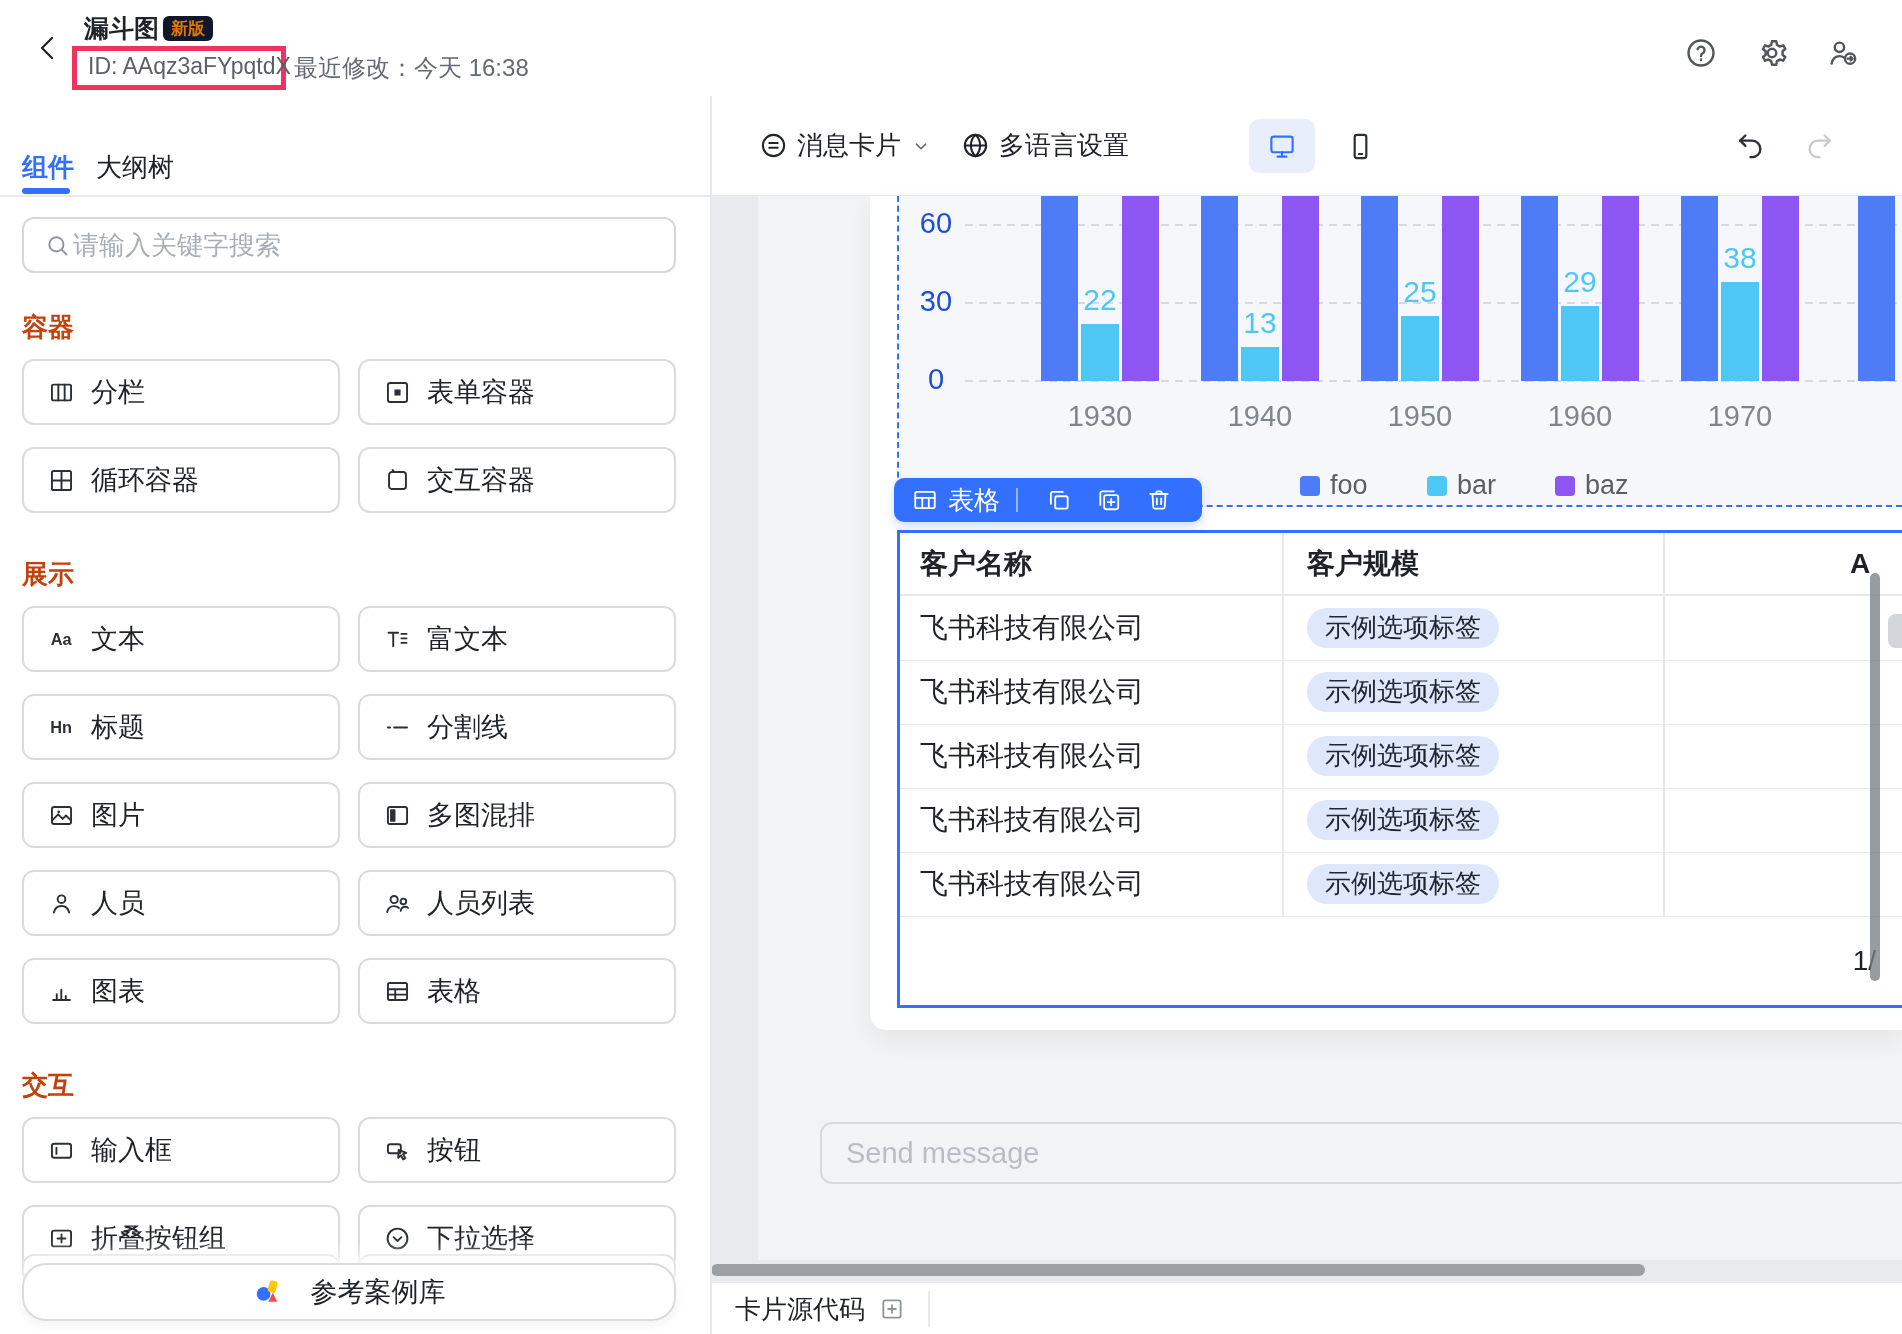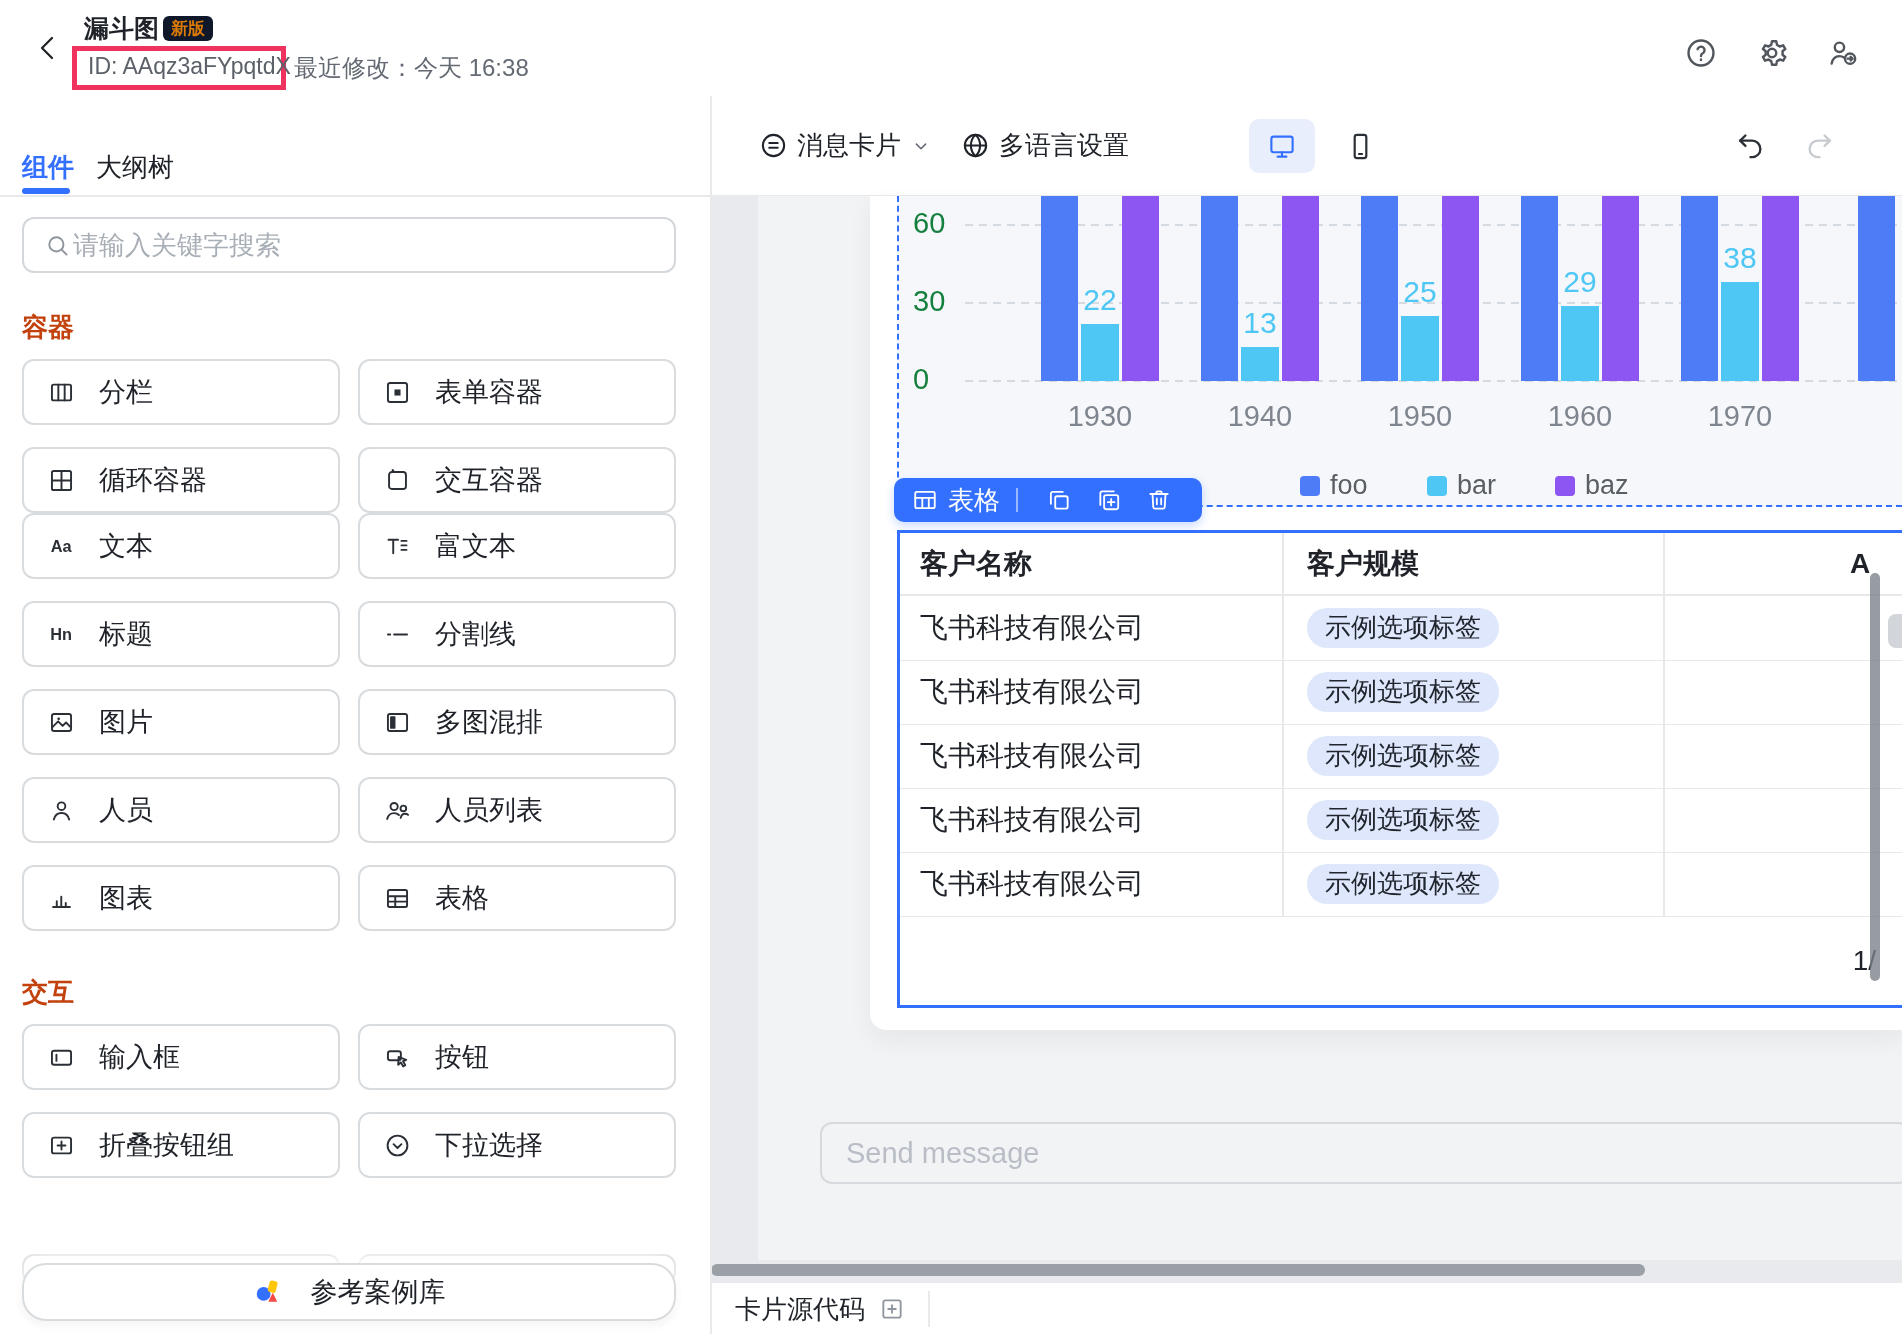--- a/index.html
+++ b/index.html
@@ -13,32 +13,32 @@
   .annot-box{border:5px solid #f0325f;}
   
   .tab{font-size:26px;cursor:pointer;}
   .tab.active{color:#3370ff;font-weight:600;}
   .sb-search{border:2px solid #d4d7db;border-radius:12px;background:#fff;display:flex;align-items:center;padding:0 0 0 20px;color:#a8aeb6;}
   .sb-search input{border:none;outline:none;background:transparent;font-size:26px;width:540px;font-family:inherit;color:#1f2329;}
   .sb-search input::placeholder{color:#a8aeb6;}
   .sb-title{font-size:26px;font-weight:700;margin:44px 0 14px 22px;color:#c2410c;}
   .sb-section:first-of-type .sb-title{margin-top:37px;}
   .sb-grid{display:grid;grid-template-columns:1fr 1fr;column-gap:18px;row-gap:22px;margin:0 34px 0 22px;}
-  .sb-item{height:62px;border:2px solid #d9dcdf;border-radius:12px;background:#fff;display:flex;align-items:center;gap:24px;padding:0 10px 0 24px;font-size:27px;color:#1f2329;cursor:pointer;}
+  .sb-item{height:62px;border:2px solid #d9dcdf;border-radius:12px;background:#fff;display:flex;align-items:center;gap:16px;padding:0 10px 0 24px;font-size:27px;color:#1f2329;cursor:pointer;}
   .sb-item .ic{color:#2b2f36;}
   .sb-stub{height:30px;border:2px solid #d9dcdf;border-radius:12px;background:#fff;}
   .case-btn{border:2px solid #d9dcdf;border-radius:24px;background:#fff;box-shadow:0 -8px 18px rgba(255,255,255,.9),0 4px 10px rgba(31,35,41,.06);display:flex;align-items:center;justify-content:center;gap:28px;font-size:27px;cursor:pointer;}
   
   .tb-txt{font-size:26px;color:#1f2329;}
   .dev-btn{width:66px;height:54px;border-radius:10px;display:flex;align-items:center;justify-content:center;cursor:pointer;}
   .dev-btn.active{background:#e9eefc;color:#3370ff;}
   
   #chart{background:#f5f7fa;border-left:2px dashed #3370ff;border-bottom:2px dashed #3370ff;overflow:hidden;}
   .gridline{position:absolute;height:2px;background:repeating-linear-gradient(90deg,#d5dae0 0 8px,transparent 8px 14px);}
-  .ytick{position:absolute;width:46px;text-align:left;font-size:29px;color:#15803d;}
+  .ytick{position:absolute;width:46px;text-align:center;font-size:29px;color:#1d4ed8;}
   .xtick{position:absolute;width:120px;text-align:center;font-size:29px;color:#7f858e;}
   .bar{position:absolute;}
   .bar-val{position:absolute;width:90px;text-align:center;font-size:30px;font-weight:500;}
   .legend-item{position:absolute;display:flex;align-items:center;gap:10px;font-size:27px;color:#5a5f66;}
   .legend-sw{width:20px;height:20px;border-radius:4px;}
   
   .sel-toolbar{background:#3370ff;border-radius:10px;color:#fff;display:flex;align-items:center;padding:0 18px;gap:0;box-shadow:0 4px 10px rgba(51,112,255,.25);}
   .sel-toolbar .lbl{font-size:26px;margin-left:10px;}
   .sel-div{width:2px;height:24px;background:rgba(255,255,255,.5);margin:0 16px;}
   .sel-btn{display:inline-flex;padding:0 12px;cursor:pointer;}
@@ -148,20 +148,21 @@
                 <svg xmlns="http://www.w3.org/2000/svg" viewBox="0 0 24 24" width="27" height="27" fill="none" stroke="currentColor" stroke-width="1.7" stroke-linecap="round" stroke-linejoin="round">
                   <rect x="4.5" y="4.5" width="15" height="15" rx="2.5"></rect>
                   <path d="M9 4.5 7.6 2.6"></path>
                 </svg>
               </span>
               <span>交互容器</span>
             </div>
           </div>
         </div>
         <div class="sb-section">
+          <div class="sb-title">展示</div>
           <div class="sb-grid">
             <div class="sb-item">
               <span class="ic">
                 <svg xmlns="http://www.w3.org/2000/svg" viewBox="0 0 24 24" width="27" height="27" fill="none" stroke="currentColor" stroke-width="1.7" stroke-linecap="round" stroke-linejoin="round">
                   <text x="2.5" y="17" font-size="14.5" font-weight="600" fill="currentColor" stroke="none" font-family="Liberation Sans,sans-serif">Aa</text>
                 </svg>
               </span>
               <span>文本</span>
             </div>
             <div class="sb-item">

